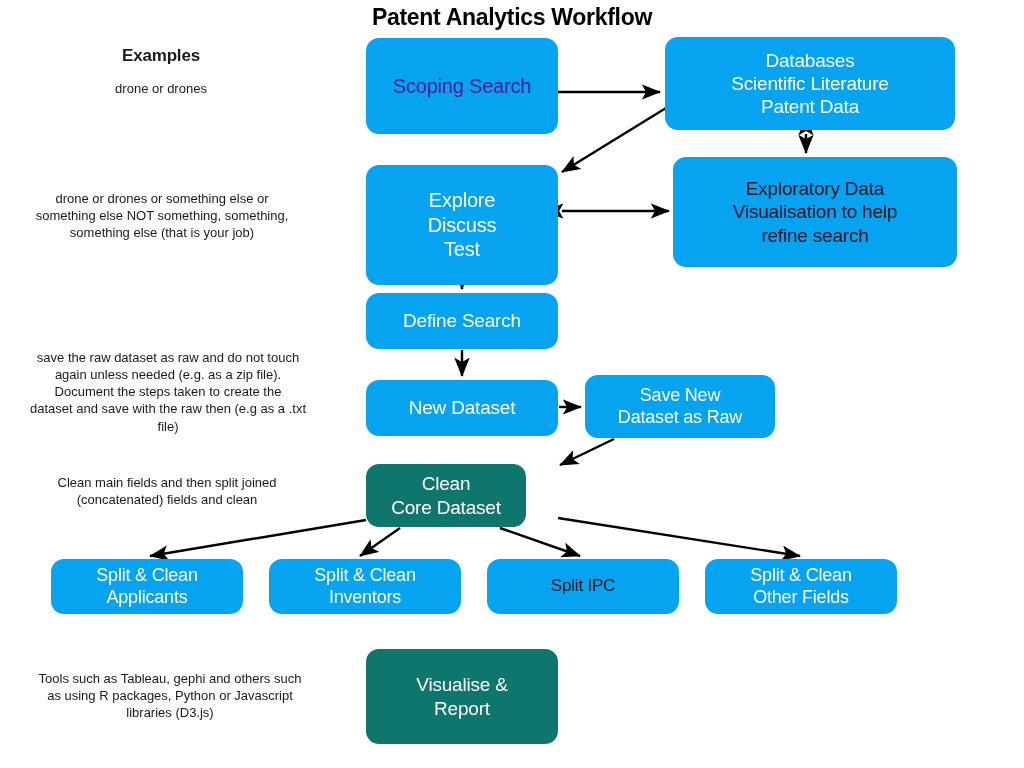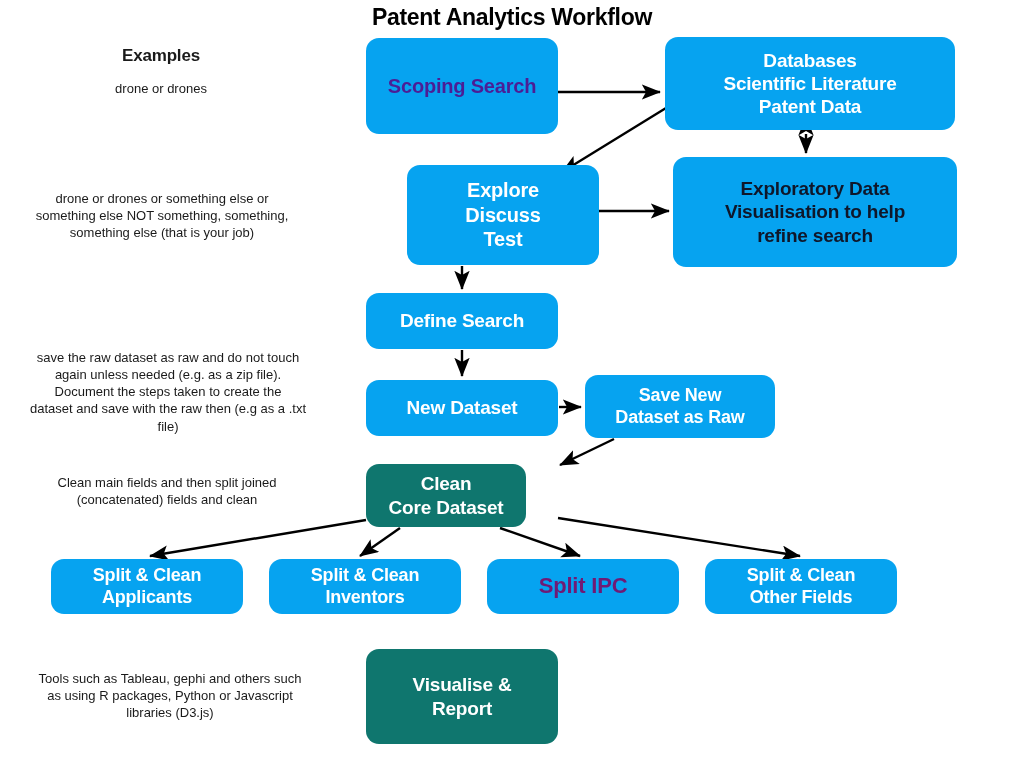--- a/index.html
+++ b/index.html
@@ -25,21 +25,21 @@
     top: 0;
     width: 1024px;
     height: 768px;
     pointer-events: none;
   }
   .node {
     position: absolute;
     background: #06A3F0;
     border-radius: 13px;
     color: #ffffff;
-    font-weight: bold;
+    font-weight: normal;
     display: flex;
     align-items: center;
     justify-content: flex-start;
     text-align: center;
     line-height: 1.22;
     letter-spacing: -0.2px;
     box-sizing: border-box;
     z-index: 2;
   }
   .node-lines {
@@ -113,21 +113,21 @@
           <span>Scoping Search</span>
         </span>
       </div>
       <div class="node" style="left: 665px; top: 37px; width: 290px; height: 93px; font-size: 19px; background: rgb(6, 163, 240); color: rgb(255, 255, 255);">
         <span class="node-lines">
           <span>Databases</span>
           <span>Scientific Literature</span>
           <span>Patent Data</span>
         </span>
       </div>
-      <div class="node" style="left: 366px; top: 165px; width: 192px; height: 100px; font-size: 20px; background: rgb(6, 163, 240); color: rgb(255, 255, 255); margin-left: 41px;">
+      <div class="node" style="left: 366px; top: 165px; width: 192px; height: 120px; font-size: 20px; background: rgb(6, 163, 240); color: rgb(255, 255, 255);">
         <span class="node-lines">
           <span>Explore</span>
           <span>Discuss</span>
           <span>Test</span>
         </span>
       </div>
       <div class="node" style="left: 673px; top: 157px; width: 284px; height: 110px; font-size: 19px; background: rgb(6, 163, 240); color: #0f172a;">
         <span class="node-lines">
           <span>Exploratory Data</span>
           <span>Visualisation to help</span>
@@ -161,21 +161,21 @@
           <span>Split &amp; Clean</span>
           <span>Applicants</span>
         </span>
       </div>
       <div class="node" style="left: 269px; top: 559px; width: 192px; height: 55px; font-size: 18px; background: rgb(6, 163, 240); color: rgb(255, 255, 255);">
         <span class="node-lines">
           <span>Split &amp; Clean</span>
           <span>Inventors</span>
         </span>
       </div>
-      <div class="node" style="left: 487px; top: 559px; width: 192px; height: 55px; font-size: 22px; background: rgb(6, 163, 240); color: #701a75;">
+      <div class="node" style="left: 487px; top: 559px; width: 192px; height: 55px; font-size: 17px; background: rgb(6, 163, 240); color: #0f172a;">
         <span class="node-lines">
           <span>Split IPC</span>
         </span>
       </div>
       <div class="node" style="left: 705px; top: 559px; width: 192px; height: 55px; font-size: 18px; background: rgb(6, 163, 240); color: rgb(255, 255, 255);">
         <span class="node-lines">
           <span>Split &amp; Clean</span>
           <span>Other Fields</span>
         </span>
       </div>

